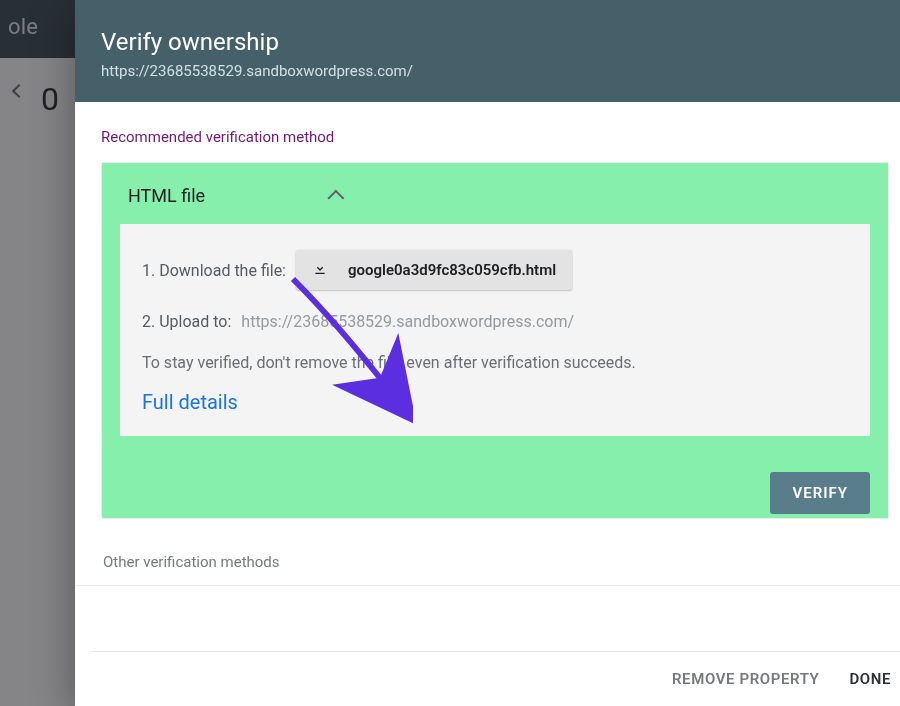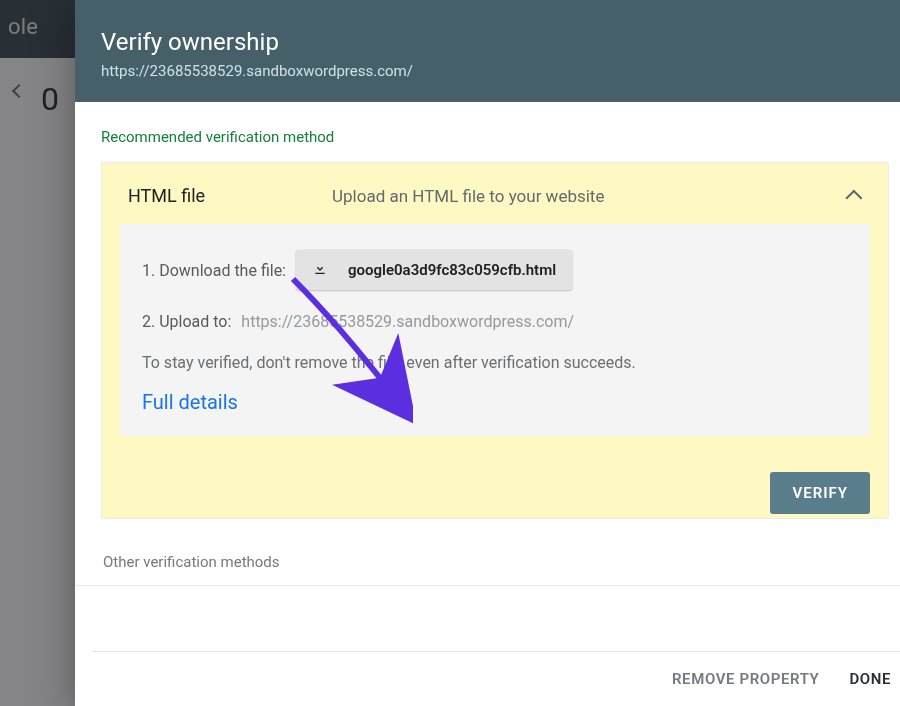--- a/index.html
+++ b/index.html
@@ -129,29 +129,29 @@
     width: 0; height: 0;
     border-left: 4px solid transparent;
     border-right: 4px solid transparent;
   }
   .modal-scroll-arrow.down {
     bottom: 60px;
     border-top: 6px solid #9aa0a6;
   }
 
   .section-label {
-    color: #15803d;
+    color: #701a75;
     font-size: 15px;
     margin-bottom: 16px;
   }
 
   .method-card {
     border: 1px solid #ececec;
     border-radius: 2px;
-    background: #fef9c3;
+    background: #86efac;
     margin-bottom: 34px;
     box-shadow: 0 0 0 rgba(0,0,0,0);
   }
   .method-head {
     display: flex;
     align-items: center;
     padding: 22px 26px 18px;
     gap: 24px;
     cursor: pointer;
   }
@@ -291,21 +291,20 @@
   </div>
 
   <div class="modal-body-wrap">
     <div class="modal-body">
 
       <div class="section-label">Recommended verification method</div>
 
       <div class="method-card">
         <div class="method-head">
           <div class="method-name">HTML file</div>
-          <div class="method-desc">Upload an HTML file to your website</div>
           <div class="method-chevron"></div>
         </div>
 
         <div class="method-body">
           <div class="step">
             <span class="step-num-label">1. Download the file:</span>
             <span class="download-chip">
               <span>
                 <svg class="dl-icon" viewBox="0 0 24 24" fill="#202124">
                     <path d="M12 3v10.6l3.3-3.3 1.4 1.4L12 16.4 7.3 11.7l1.4-1.4L12 13.6V3h0zM5 19h14v2H5v-2z"></path>

